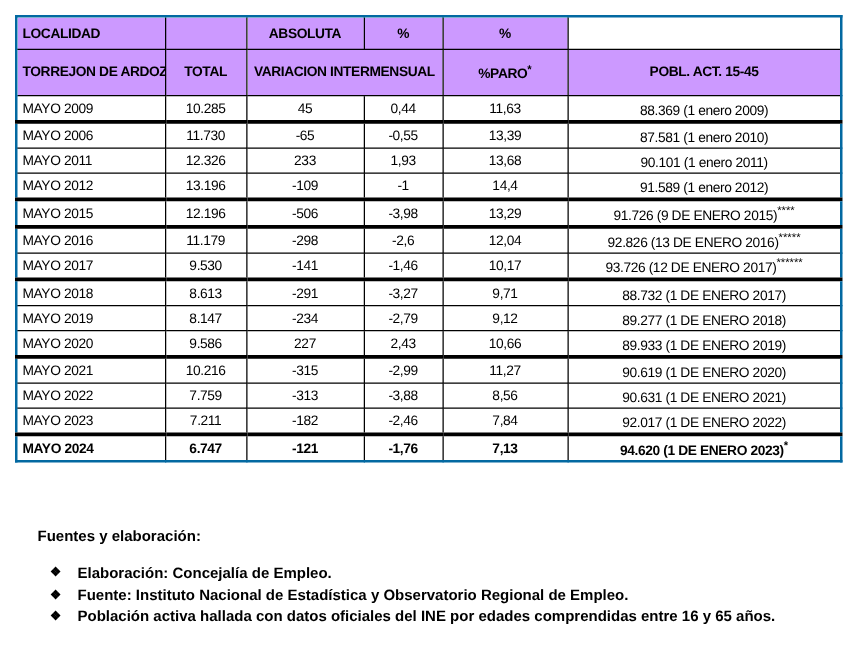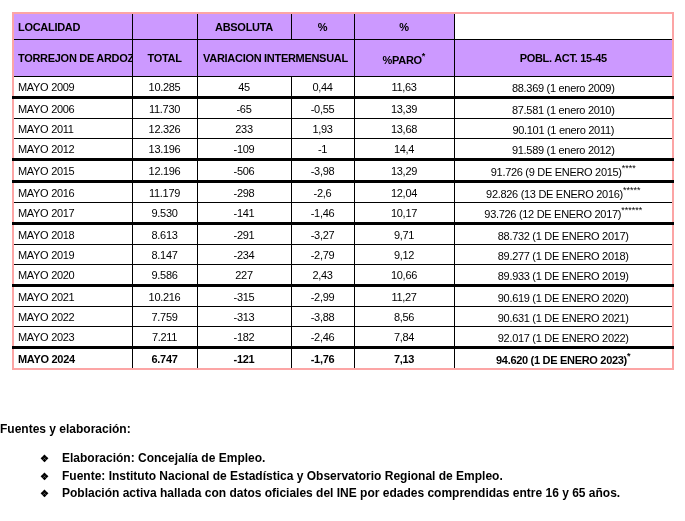--- a/index.html
+++ b/index.html
@@ -9,21 +9,21 @@
     background:#ffffff;
     font-family:"Liberation Sans", sans-serif;
     color:#000;
     overflow:hidden;
   }
   table.paro{
     position:absolute;left:12px;top:12px;
     width:660px;
     border-collapse:collapse;
     table-layout:fixed;
-    border:2px solid #fca5a5;
+    border:2px solid #0369a1;
   }
   table.paro td{
     border:1px solid #000;
     font-size:11px;
     letter-spacing:-0.3px;
     vertical-align:middle;
     text-align:center;
     padding:0 2px;
     overflow:hidden;
     white-space:nowrap;
@@ -34,21 +34,21 @@
   }
   table.paro td.white{background:#ffffff;}
   table.paro td.left{text-align:left;padding-left:4px;}
   tr.h1 td{height:25px;}
   tr.h2 td{height:36px;}
   tbody tr td{height:19px;}
   tr.thick td{border-bottom-width:3px;}
   tr.bold td{font-weight:bold;}
   sup{font-size:9px;letter-spacing:0;}
   .fuentes-title{
-    position:absolute;left:0;top:422px;
+    position:absolute;left:30px;top:422px;
     font-size:12px;font-weight:bold;
   }
   ul.bullets{
     position:absolute;left:40px;top:450px;
     width:600px;
     margin:0;padding:0;list-style:none;
     font-size:12px;font-weight:bold;
   }
   ul.bullets li{
     display:flex;

